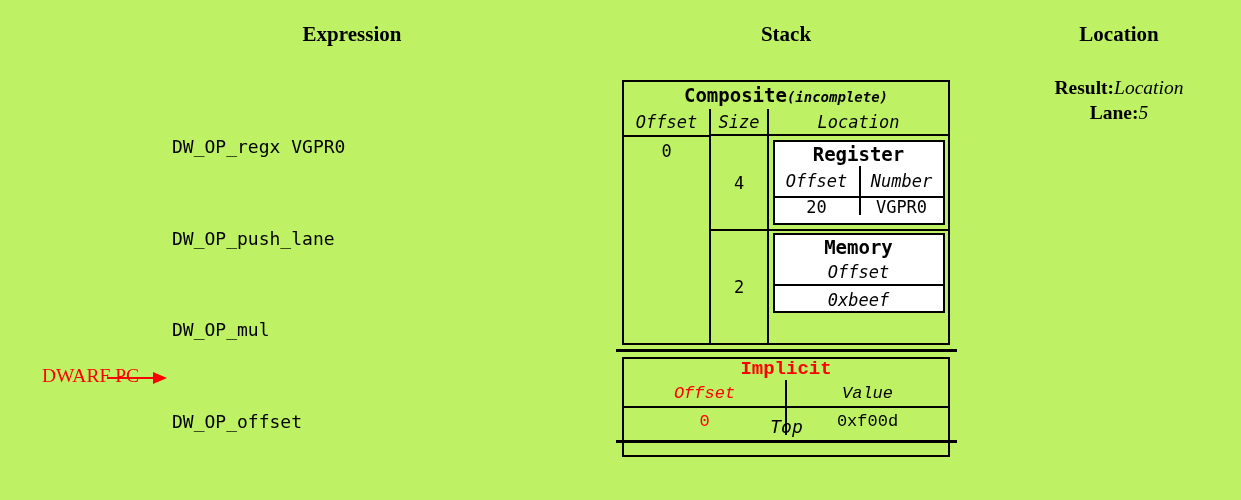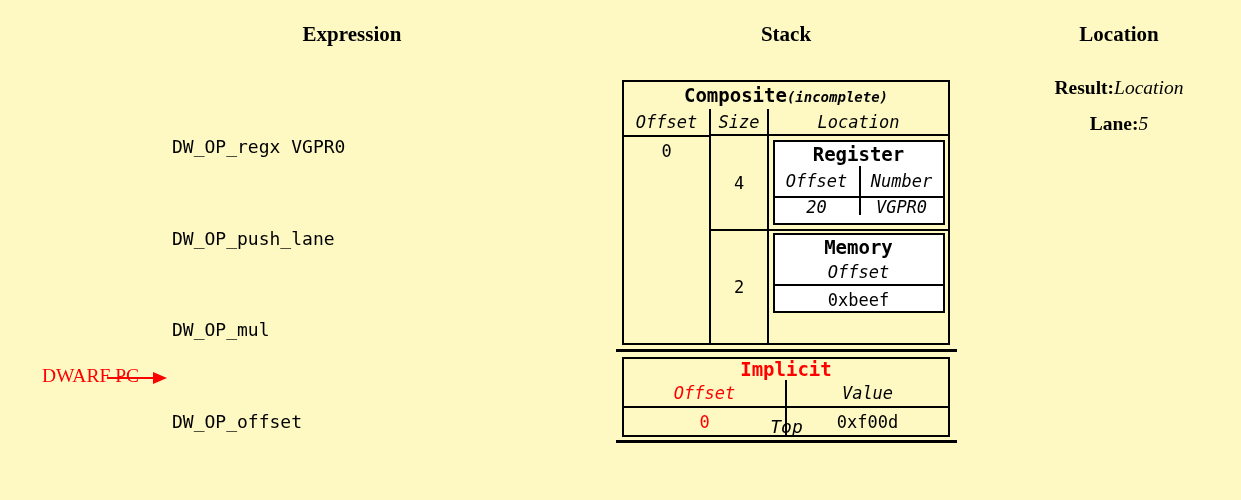--- a/index.html
+++ b/index.html
@@ -1,21 +1,21 @@
 <!DOCTYPE html>
 <html><head>
 <meta charset="utf-8">
 <style>
   html,body{margin:0;padding:0;}
   body{
     width:1241px;height:500px;background:#ffffff;overflow:hidden;
     font-family:"DejaVu Sans Mono","Liberation Mono",monospace;
     color:#000;
   }
-  .canvas{position:relative;width:1241px;height:500px;background:#fef9c3;}
+  .canvas{position:relative;width:1241px;height:500px;background:#bef264;}
 
   
   .col-header{
     position:absolute;top:23px;width:220px;text-align:center;
     font-family:"Liberation Serif","DejaVu Serif",serif;
     font-weight:bold;font-size:21px;line-height:22px;
   }
   .hdr-expr{left:242px;}
   .hdr-stack{left:676px;}
   .hdr-ctx{left:1009px;}
@@ -62,55 +62,55 @@
   .part-row-2{flex:1;}
 
   .nested{
     width:172px;border:2px solid #000;box-sizing:border-box;
     margin:4px auto 0 auto;font-size:17px;background:#fff;
   }
   .nested-reg{height:85px;}
   .n-title{height:24px;font-weight:bold;font-size:19px;text-align:center;line-height:24px;}
   .n-row{display:flex;}
   .n-heads{height:30px;border-bottom:2px solid #000;}
-  .n-vals{height:17px;font-style:italic;}
+  .n-vals{height:17px;}
   .n-off{width:84px;border-right:2px solid #000;}
   .n-num{flex:1;}
   .nested-mem{height:80px;margin-top:2px;}
   .n-mem-head{height:25px;border-bottom:2px solid #000;}
-  .n-mem-val{height:27px;}
+  .n-mem-val{height:27px;font-style:italic;}
 
   .sep{position:absolute;left:616px;width:341px;height:0;border-top:3px solid #000;}
   .sep-1{top:349px;}
   .sep-2{top:440px;}
 
   .implicit-table{
-    position:absolute;left:622px;top:357px;width:328px;height:80px;
-    border:2px solid #000;box-sizing:border-box;font-size:17px;
+    position:absolute;left:622px;top:357px;width:328px;height:100px;
+    border:2px solid #000;box-sizing:border-box;font-size:17px;font-family:Liberation Mono, monospace;
   }
   .imp-title{height:21px;font-weight:bold;font-size:19px;text-align:center;line-height:21px;}
   .imp-row{display:flex;}
   .imp-heads{height:26px;border-bottom:2px solid #000;}
   .imp-vals{height:27px;}
   .imp-off{width:161px;border-right:2px solid #000;}
   .imp-val{flex:1;}
 
   .top-label{
     position:absolute;left:616px;top:416px;width:341px;text-align:center;
     font-size:18px;font-style:italic;
   }
 
   
   .ctx-line{
     position:absolute;width:220px;text-align:center;
     font-family:"Liberation Serif","DejaVu Serif",serif;font-size:19.5px;
     white-space:nowrap;
   }
   .ctx-result{left:1009px;top:77px;}
-  .ctx-lane{left:1009px;top:113px;}
+  .ctx-lane{left:1009px;top:102px;}
 </style>
 </head>
 <body>
 
 <div class="canvas">
 
   <div class="col-header hdr-expr">Expression</div>
   <div class="col-header hdr-stack">Stack</div>
   <div class="col-header hdr-ctx">Location</div>
 

